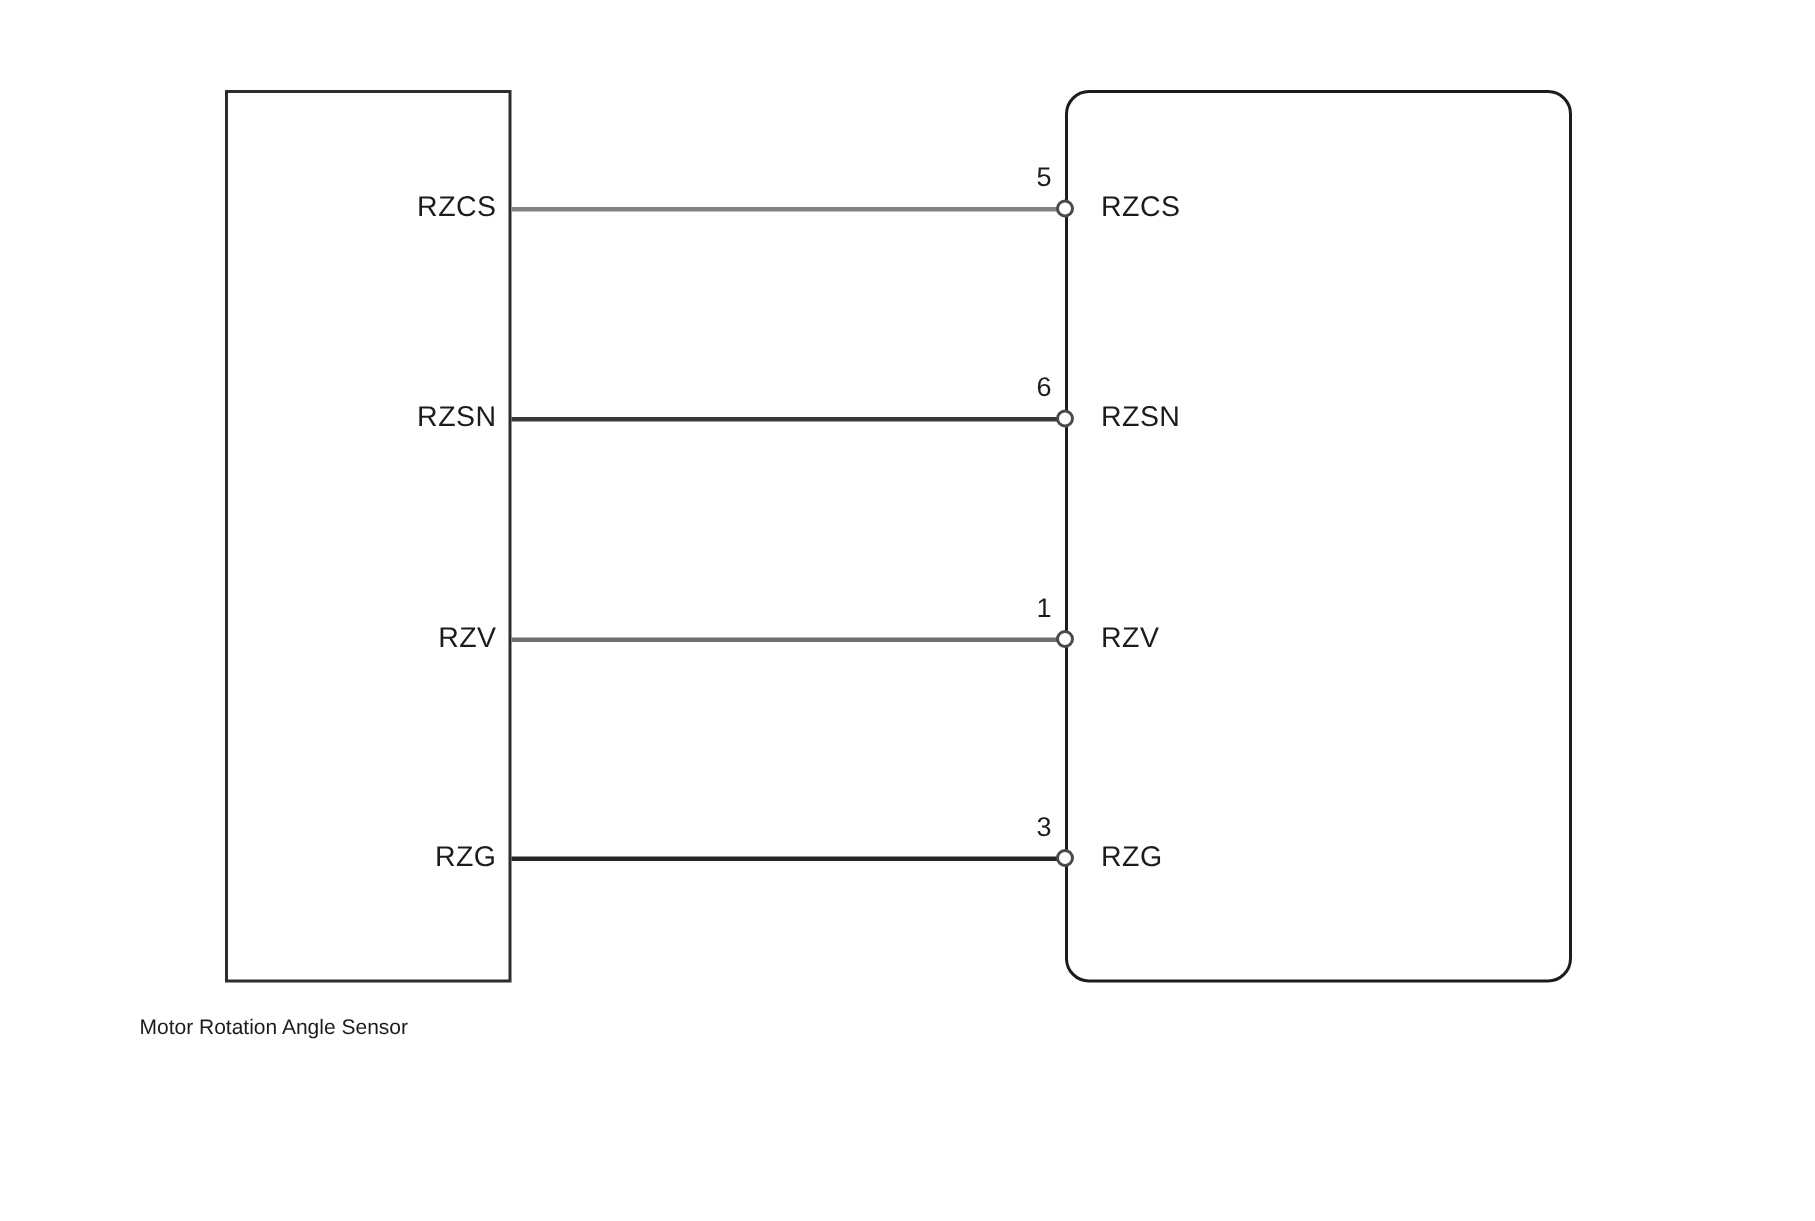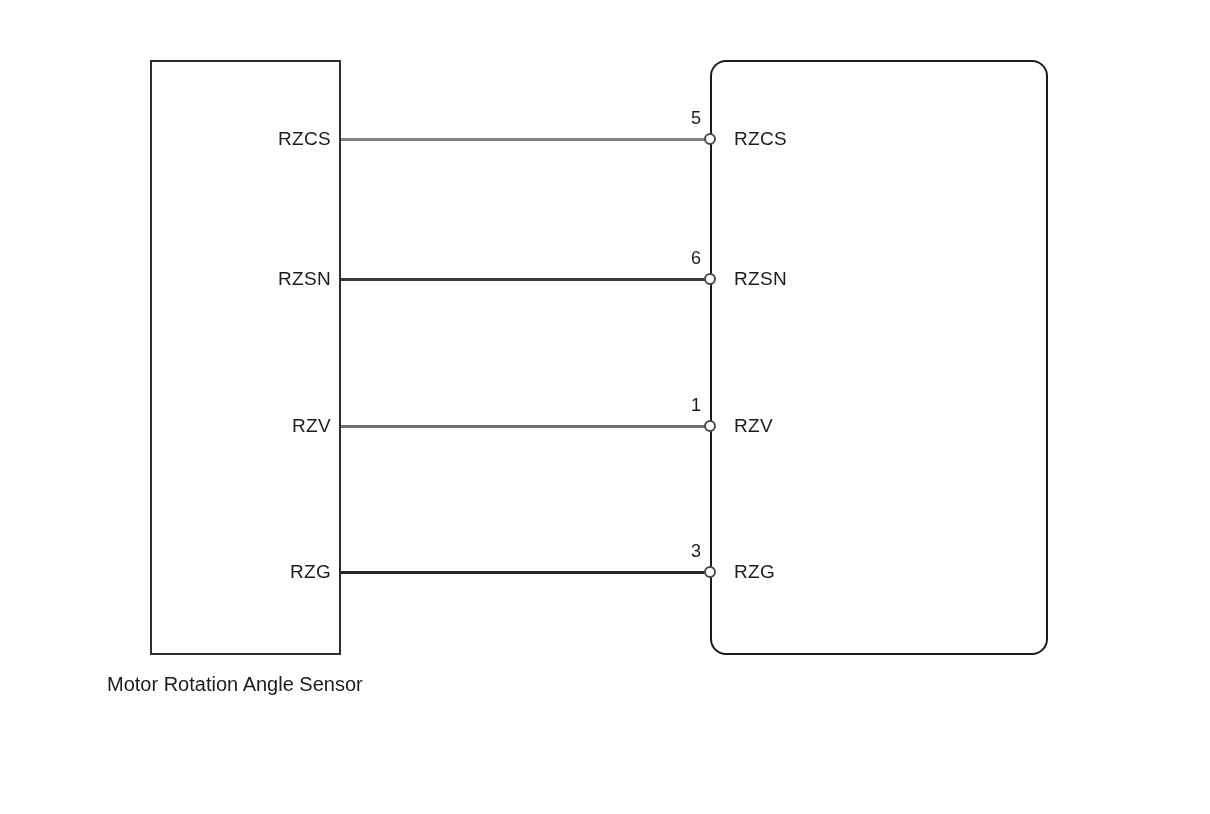--- a/index.html
+++ b/index.html
@@ -92,24 +92,23 @@
     position: absolute;
     left: 734px;
     top: -11px;
     height: 22px;
     line-height: 22px;
     font-size: 19px;
     letter-spacing: 0.3px;
   }
   .caption {
     position: absolute;
-    font-size: 20px;
+    font-size: 14px;
     line-height: 24px;
     white-space: nowrap;
-    margin-left: 14px;
   }
   #sensor-caption {
     left: 93px;
     top: 672px;
   }
   #ecu-caption-block {
     left: 756px;
     top: 663px;
   }
 </style>

